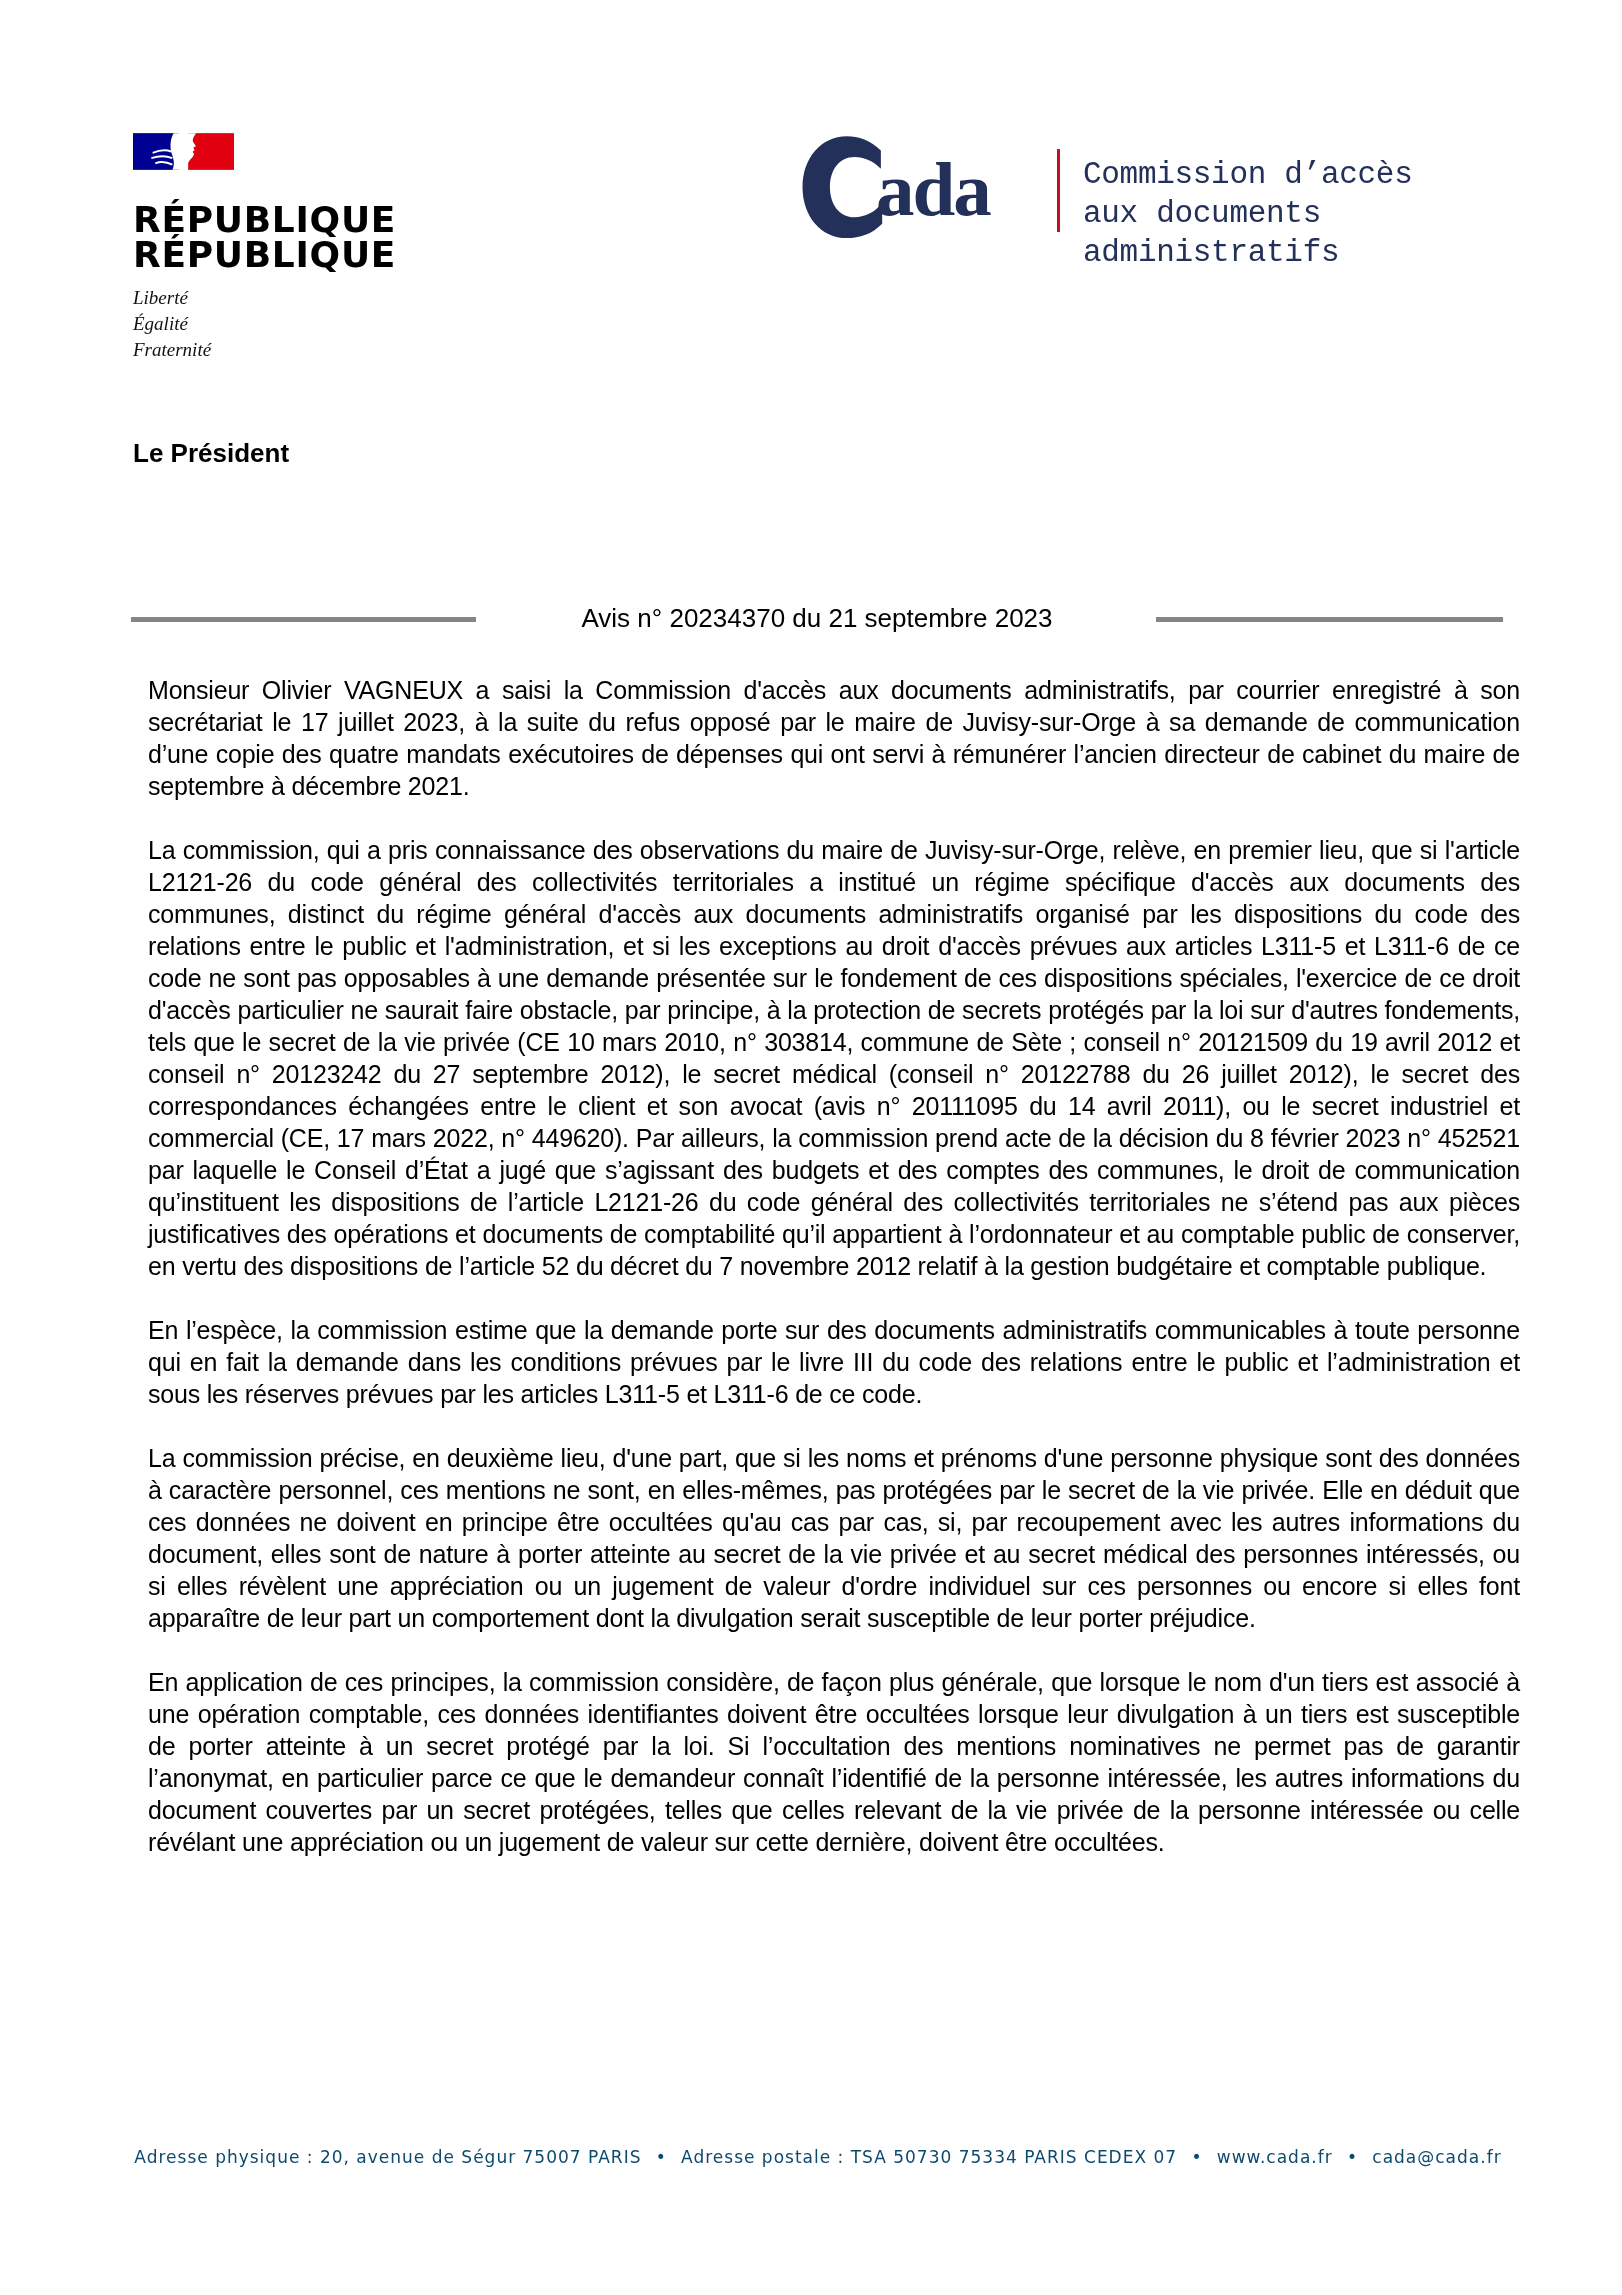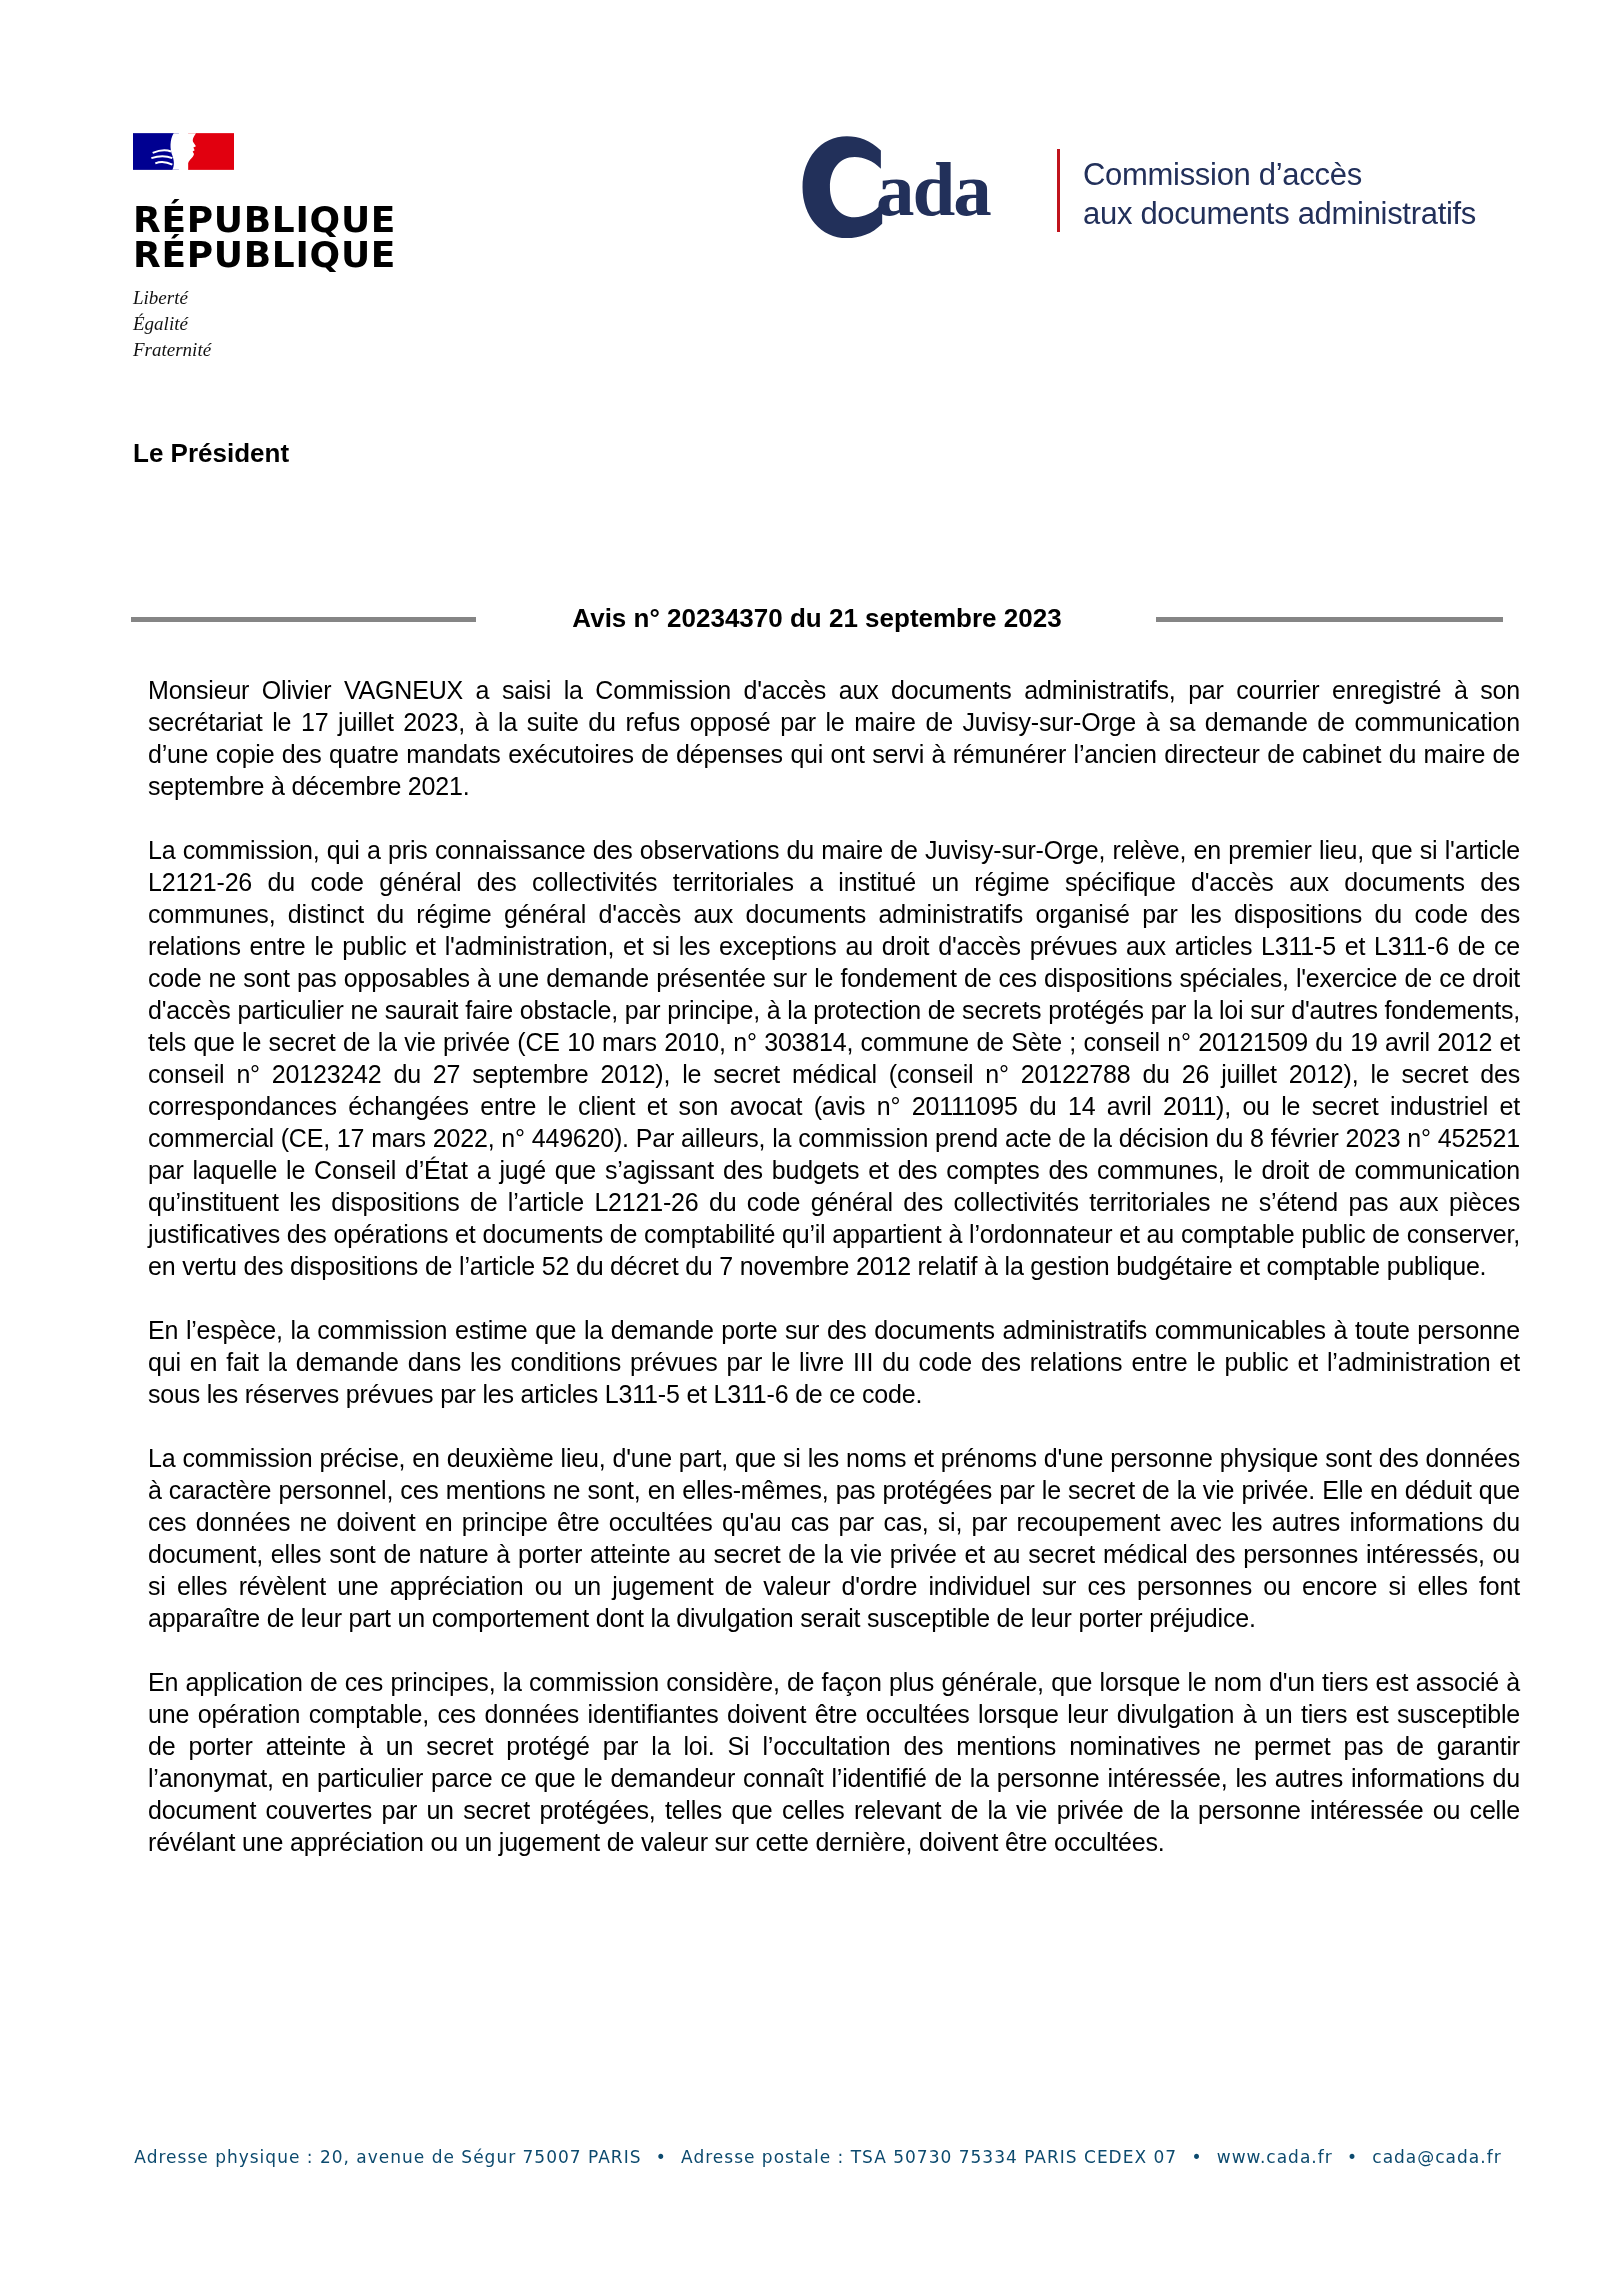--- a/index.html
+++ b/index.html
@@ -10,27 +10,27 @@
   .rf-flag { position: relative; width: 101px; height: 37px; }
   .rf-flag svg { display: block; }
   .rf-name { margin-top: 32px; font-family: "DejaVu Sans", sans-serif; font-weight: bold; font-size: 36px; line-height: 35px; letter-spacing: 0.7px; color: #000; }
   .rf-motto { margin-top: 13px; font-family: "Liberation Serif", serif; font-style: italic; font-size: 19px; line-height: 26px; color: #111; }
 
   
   .cada-logo { position: absolute; left: 797px; top: 131px; width: 707px; height: 111px; }
   .cada-c { position: absolute; left: 0; top: 0; width: 92px; height: 111px; }
   .cada-ada { position: absolute; left: 79px; top: 11.8px; font-family: Liberation Serif, serif; font-weight: bold; font-size: 77px; line-height: 92px; color: #22305a; letter-spacing: -2px; }
   .cada-bar { position: absolute; left: 260px; top: 17.7px; width: 2.6px; height: 83px; background: #c0141d; }
-  .cada-text { position: absolute; left: 286px; top: 23.6px; font-family: Liberation Sans, sans-serif; font-size: 31px; line-height: 39px; color: #22305a; letter-spacing: -0.3px; font-stretch: condensed; }
+  .cada-text { position: absolute; left: 286px; top: 23.6px; font-family: Liberation Mono, monospace; font-size: 31px; line-height: 39px; color: #22305a; letter-spacing: -0.3px; font-stretch: condensed; }
 
   
   .president { position: absolute; left: 133px; top: 438px; font-family: "Liberation Sans", sans-serif; font-weight: bold; font-size: 26px; line-height: 31px; }
 
   
-  .avis-row { position: absolute; left: 131px; top: 599px; width: 1372px; height: 39px; font-weight: bold; }
+  .avis-row { position: absolute; left: 131px; top: 599px; width: 1372px; height: 39px; }
   .avis-line { position: absolute; top: 17.7px; height: 5.2px; background: #858585; }
   .avis-line.left { left: 0; width: 345px; }
   .avis-line.right { left: 1025px; width: 347px; }
   .avis-title { position: absolute; left: 0; width: 100%; top: 0; text-align: center; font-size: 26px; line-height: 38px; }
 
   
   .body-text { position: absolute; left: 132px; top: 674px; width: 1372px; font-family: "Liberation Sans", sans-serif; font-size: 25px; line-height: 32px; text-align: justify; letter-spacing: -0.2px; margin-left: 16px; }
   .body-text p { margin: 0 0 32px 0; }
   .body-text p.last { margin-bottom: 0; }
 

